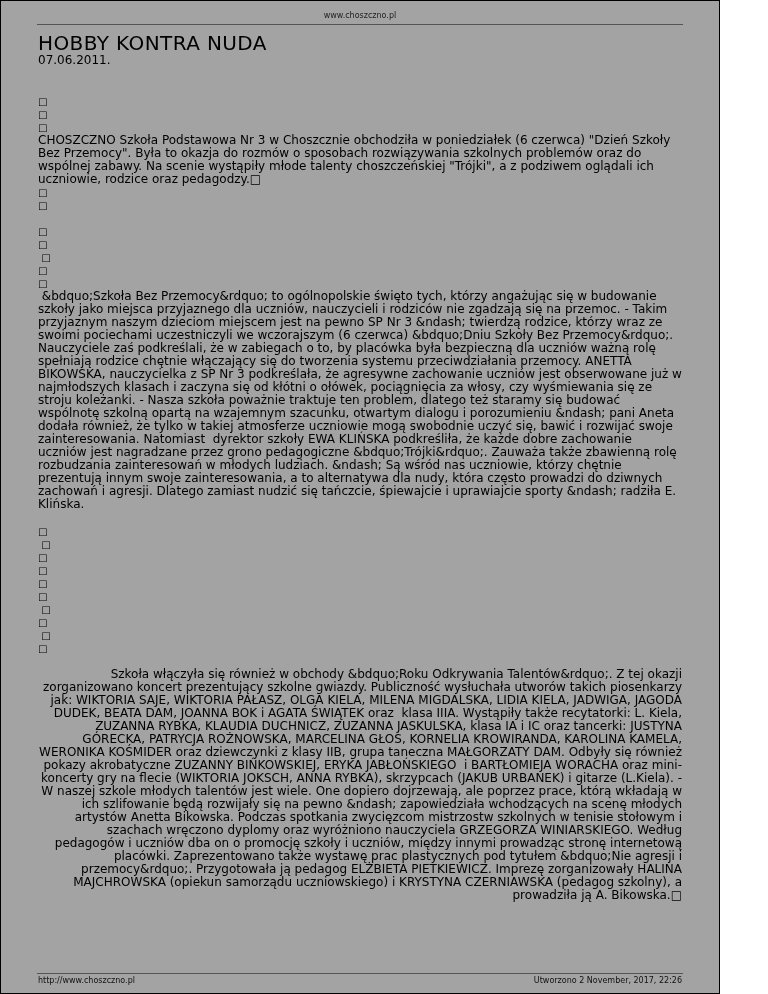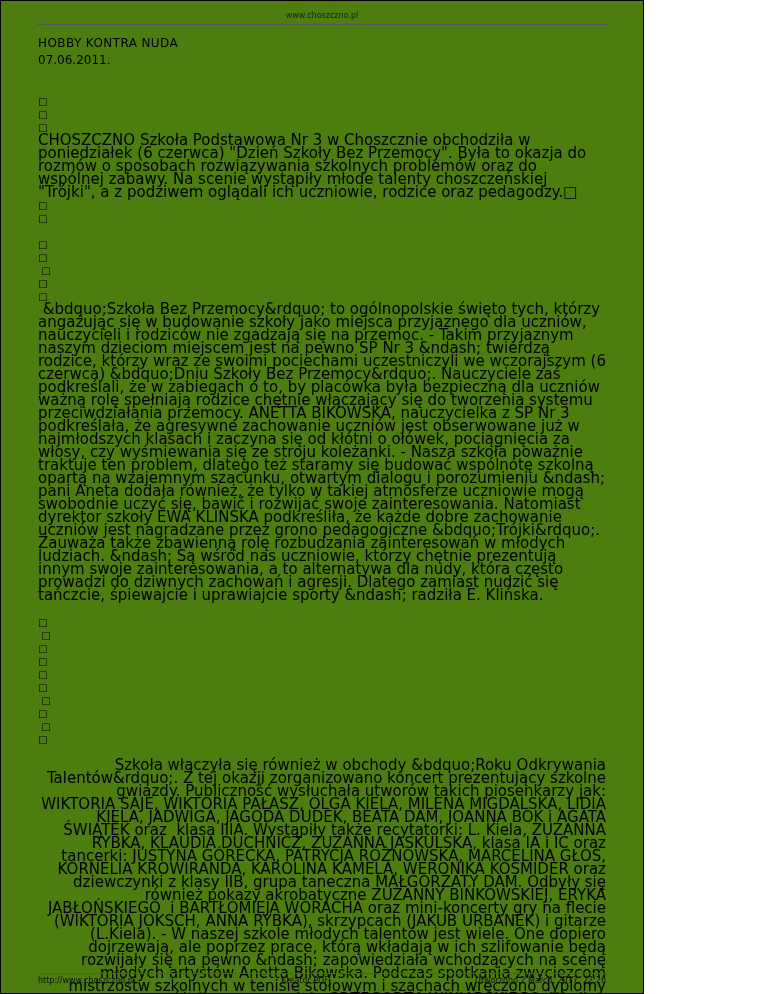--- a/index.html
+++ b/index.html
@@ -1,33 +1,33 @@
 <!DOCTYPE html>
 <html><head>
 <meta charset="utf-8">
 <style>
   html, body { margin: 0; padding: 0; background: #ffffff; }
   .page {
     position: relative;
-    width: 644px;
+    width: 720px;
     height: 994px;
     box-sizing: border-box;
-    background: #4d7c0f;
+    background: #a3a3a3;
     border: 1px solid #000000;
     font-family: "DejaVu Sans", "Liberation Sans", sans-serif;
     color: #000000;
     overflow: hidden;
   }
   .header { padding-top: 10px; }
   .site-url { text-align: center; font-size: 8px; line-height: 10px; color: #222222; }
   .rule { border-top: 1px solid #555555; height: 0; margin: 3px 36px 0; }
   .content { padding: 0 37px; }
-  .title { font-size: 12px; font-weight: 400; letter-spacing: 0.4px; margin: 9px 0 0; line-height: 19px; }
+  .title { font-size: 20px; font-weight: 400; letter-spacing: 0.4px; margin: 9px 0 0; line-height: 19px; }
   .date { font-size: 12px; line-height: 10px; margin-top: 2px; }
-  .para { font-size: 15px; line-height: 13px; white-space: pre-wrap; word-wrap: break-word; }
+  .para { font-size: 12px; line-height: 13px; white-space: pre-wrap; word-wrap: break-word; }
   .ph-line { font-size: 10px; line-height: 13px; height: 13px; white-space: pre; }
   .g1 { margin-top: 30px; }
   .g3 { margin-top: 14px; }
   .p3 { margin-top: 13px; text-align: right; }
   .footer { position: absolute; left: 0; right: 0; bottom: 7px; }
   .footer .rule { margin: 0 36px 2px; }
   .footer-row { display: flex; justify-content: space-between; align-items: flex-end; margin: 0 37px; font-size: 8px; line-height: 10px; color: #111111; }
   .f-center { flex: 1; text-align: center; }
   .f-left, .f-right { white-space: nowrap; }
 </style>
@@ -79,18 +79,17 @@
         <div class="ph-line">□</div>
       </div>
 
     <div class="para p3">Szkoła włączyła się również w obchody &amp;bdquo;Roku Odkrywania Talentów&amp;rdquo;. Z tej okazji zorganizowano koncert prezentujący szkolne gwiazdy. Publiczność wysłuchała utworów takich piosenkarzy jak: WIKTORIA SAJE, WIKTORIA PAŁASZ, OLGA KIELA, MILENA MIGDALSKA, LIDIA KIELA, JADWIGA, JAGODA DUDEK, BEATA DAM, JOANNA BOK i AGATA ŚWIĄTEK oraz  klasa IIIA. Wystąpiły także recytatorki: L. Kiela, ZUZANNA RYBKA, KLAUDIA DUCHNICZ, ZUZANNA JASKULSKA, klasa IA i IC oraz tancerki: JUSTYNA GÓRECKA, PATRYCJA ROŻNOWSKA, MARCELINA GŁOS, KORNELIA KROWIRANDA, KAROLINA KAMELA, WERONIKA KOŚMIDER oraz dziewczynki z klasy IIB, grupa taneczna MAŁGORZATY DAM. Odbyły się również pokazy akrobatyczne ZUZANNY BIŃKOWSKIEJ, ERYKA JABŁOŃSKIEGO  i BARTŁOMIEJA WORACHA oraz mini-koncerty gry na flecie (WIKTORIA JOKSCH, ANNA RYBKA), skrzypcach (JAKUB URBANEK) i gitarze (L.Kiela). - W naszej szkole młodych talentów jest wiele. One dopiero dojrzewają, ale poprzez prace, którą wkładają w ich szlifowanie będą rozwijały się na pewno &amp;ndash; zapowiedziała wchodzących na scenę młodych artystów Anetta Bikowska. Podczas spotkania zwycięzcom mistrzostw szkolnych w tenisie stołowym i szachach wręczono dyplomy oraz wyróżniono nauczyciela GRZEGORZA WINIARSKIEGO. Według pedagogów i uczniów dba on o promocję szkoły i uczniów, między innymi prowadząc stronę internetową placówki. Zaprezentowano także wystawę prac plastycznych pod tytułem &amp;bdquo;Nie agresji i przemocy&amp;rdquo;. Przygotowała ją pedagog ELŻBIETA PIETKIEWICZ. Imprezę zorganizowały HALINA MAJCHROWSKA (opiekun samorządu uczniowskiego) i KRYSTYNA CZERNIAWSKA (pedagog szkolny), a prowadziła ją A. Bikowska.□</div>
   </div>
 
   <div class="footer">
     <div class="rule"></div>
     <div class="footer-row">
       <span class="f-left">http://www.choszczno.pl</span>
-      <span class="f-center">Kreator PDF</span>
-      <span class="f-right">Utworzono 2 March, 2017, 22:26</span>
+      <span class="f-right">Utworzono 2 November, 2017, 22:26</span>
     </div>
   </div>
 
 </div>
 
 </body></html>

